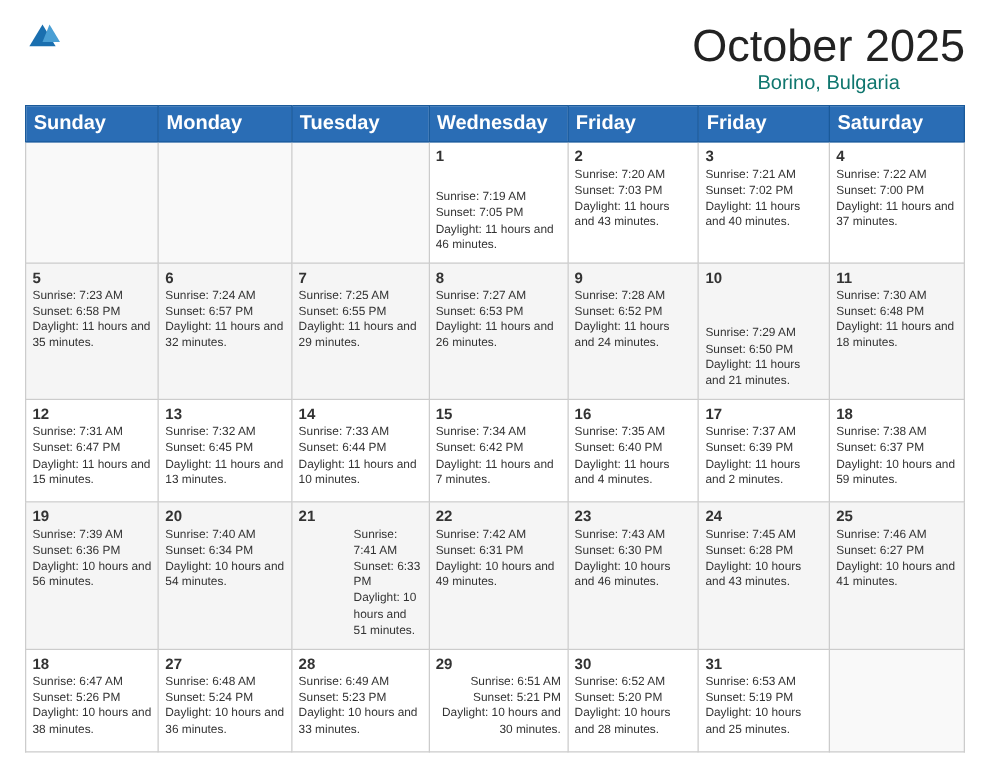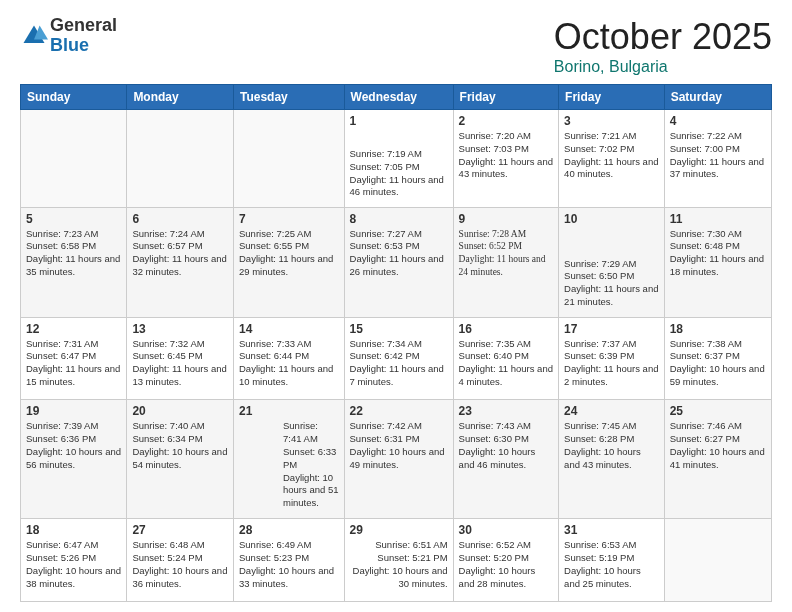--- a/index.html
+++ b/index.html
@@ -41,41 +41,41 @@
       font-size: 18px;
       font-weight: bold;
       color: #1a6faf;
     }
     .logo-icon {
       width: 28px;
       height: 28px;
       margin-right: 2px;
     }
     .title-block {
-      text-align: left;
+      text-align: center;
       margin-left: 22px;
     }
     .month-title {
       font-size: 36px;
       font-weight: normal;
       color: #222;
     }
     .location {
       font-size: 16px;
       color: #0f766e;
     }
     .calendar {
       width: 100%;
       border-collapse: collapse;
       flex: 1;
     }
     .calendar th {
       background: #2a6db5;
       color: #fff;
-      font-size: 12px;
+      font-size: 16px;
       font-weight: bold;
       text-align: left;
       padding: 5px 6px;
       border: 1px solid #1a5a9a;
     }
     .calendar td {
       border: 1px solid #ccc;
       vertical-align: top;
       padding: 4px 5px;
       font-size: 10px;
@@ -105,24 +105,20 @@
 </head>
 <body>
 
 <div class="page">
   <div class="header">
     <div class="logo">
       <svg class="logo-icon" viewBox="0 0 40 40">
         <polygon points="20,5 35,30 5,30" fill="#1a6faf"></polygon>
         <polygon points="28,5 40,25 20,25" fill="#4a9fd4"></polygon>
       </svg>
-      <div class="logo-text">
-        <span class="logo-general">General</span>
-        <span class="logo-blue">Blue</span>
-      </div>
     </div>
     <div class="title-block">
       <div class="month-title">October 2025</div>
       <div class="location">Borino, Bulgaria</div>
     </div>
   </div>
 
   <table class="calendar">
     <thead>
       <tr>
@@ -185,21 +181,21 @@
 Daylight: 11 hours and 29 minutes.</div>
           </td>
           <td>
             <span class="day-number">8</span>
             <div class="day-info" style="white-space: pre-line;">Sunrise: 7:27 AM
 Sunset: 6:53 PM
 Daylight: 11 hours and 26 minutes.</div>
           </td>
           <td>
             <span class="day-number">9</span>
-            <div class="day-info" style="white-space: pre-line; font-family: Liberation Serif, serif;">Sunrise: 7:28 AM
+            <div class="day-info" style="white-space: pre-line;">Sunrise: 7:28 AM
 Sunset: 6:52 PM
 Daylight: 11 hours and 24 minutes.</div>
           </td>
           <td>
             <span class="day-number">10</span>
             <div class="day-info" style="white-space: pre-line; margin-top: 32px;">Sunrise: 7:29 AM
 Sunset: 6:50 PM
 Daylight: 11 hours and 21 minutes.</div>
           </td>
           <td>

